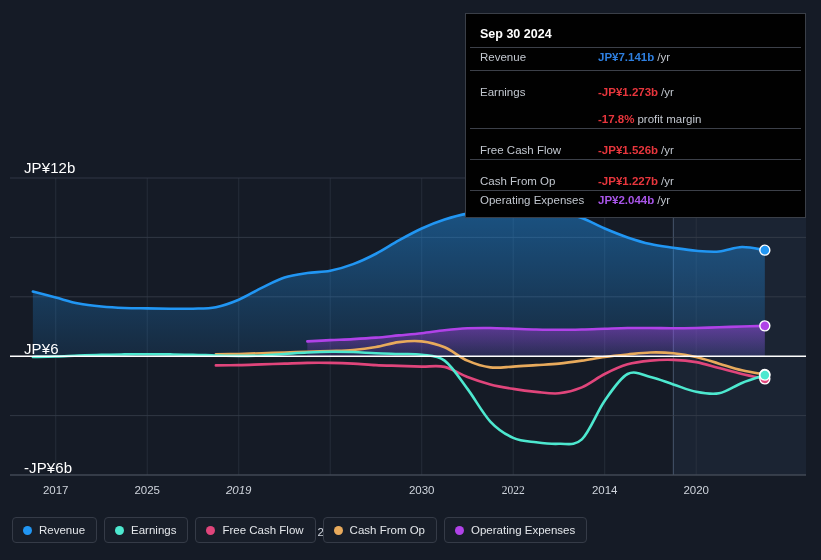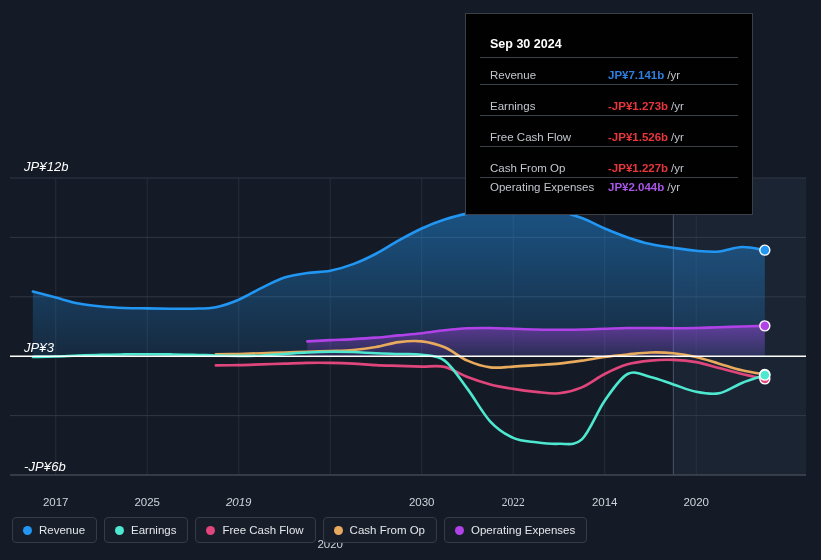--- a/index.html
+++ b/index.html
@@ -29,49 +29,48 @@
     position: absolute;
     left: 0; top: 0;
     width: 821px;
     height: 510px;
     display: block;
   }
 
   
   .axis-label {
     position: absolute;
-    font-size: 13px;
+    font-size: 15px;
     color: #ffffff;
     white-space: nowrap;
     letter-spacing: .1px;
-    font-style: italic;
   }
   .ylab-top    { left: 24px; top: 159px; }
   .ylab-zero   { left: 24px; top: 340px; }
   .ylab-bottom { left: 24px; top: 459px; }
 
   .xtick {
     position: absolute;
-    top: 496px;
+    top: 484px;
     font-size: 11.5px;
     color: #cfd4dc;
     transform: translateX(-50%);
     white-space: nowrap;
   }
 
   
   #tooltip {
     position: absolute;
     left: 465px;
     top: 13px;
-    width: 288px;
+    width: 341px;
     background: #010101;
     border: 1px solid #3a3f48;
     box-sizing: border-box;
-    padding: 14px;
+    padding: 4px;
   }
   #tooltip .tt-date {
     font-size: 12.5px;
     font-weight: bold;
     color: #ffffff;
     padding: 9px 10px 6px 10px;
   }
   .tt-row {
     display: flex;
     align-items: baseline;
@@ -90,21 +89,21 @@
     font-size: 11.5px;
     font-weight: bold;
     white-space: nowrap;
   }
   .tt-suffix {
     font-size: 11.5px;
     color: #c2c7cf;
     font-weight: normal;
     margin-left: 3px;
   }
-  .v-blue   { color: #2e7fe0; margin-top: 8px; }
+  .v-blue   { color: #2e7fe0; }
   .v-red    { color: #e8363d; margin-top: 12px; }
   .v-purple { color: #a855e8; }
 
   
   #legend {
     position: absolute;
     left: 12px;
     top: 517px;
     display: flex;
     gap: 7px;
@@ -207,21 +206,21 @@
       <line x1="10" y1="356.2" x2="806" y2="356.2" stroke="#ffffff" stroke-width="1.6"></line>
       <line x1="10" y1="475" x2="806" y2="475" stroke="#49505c" stroke-width="1"></line>
       <circle cx="764.8275862068925" cy="250.15615" r="5" fill="#2196f3" stroke="#ffffff" stroke-width="1.4"></circle>
       <circle cx="764.8275862068925" cy="325.84659999999997" r="5" fill="#b042e8" stroke="#ffffff" stroke-width="1.4"></circle>
       <circle cx="764.8275862068925" cy="378.86109999999996" r="5" fill="#e0457b" stroke="#ffffff" stroke-width="1.4"></circle>
       <circle cx="764.8275862068925" cy="374.42095" r="5" fill="#e8aa5c" stroke="#ffffff" stroke-width="1.4"></circle>
       <circle cx="764.8275862068925" cy="375.10405000000003" r="5" fill="#4de8cf" stroke="#ffffff" stroke-width="1.4"></circle>
     </svg>
 
   <div class="axis-label ylab-top">JP¥12b</div>
-  <div class="axis-label ylab-zero">JP¥3</div>
+  <div class="axis-label ylab-zero">JP¥6</div>
   <div class="axis-label ylab-bottom">-JP¥6b</div>
 
   <div id="x-ticks">
       <div class="xtick" style="left: 55.7471px;">2017</div>
       <div class="xtick" style="left: 147.241px;">2025</div>
       <div class="xtick" style="left: 238.736px; font-style: italic;">2019</div>
       <div class="xtick" style="left: 330.23px; margin-top: 42px;">2020</div>
       <div class="xtick" style="left: 421.724px;">2030</div>
       <div class="xtick" style="left: 513.218px; font-family: Liberation Serif, serif;">2022</div>
       <div class="xtick" style="left: 604.713px;">2014</div>
@@ -232,20 +231,24 @@
     <div class="tt-date">Sep 30 2024</div>
     <div id="tooltip-rows">
         <div class="tt-row">
           <div class="tt-key">Revenue</div>
           <div class="tt-val v-blue">JP¥7.141b<span class="tt-suffix">/yr</span></div>
         </div>
         <div class="tt-row">
           <div class="tt-key">Earnings</div>
           <div class="tt-val v-red">-JP¥1.273b<span class="tt-suffix">/yr</span></div>
         </div>
+        <div class="tt-row no-rule">
+          <div class="tt-key"></div>
+          <div class="tt-val v-red">-17.8%<span class="tt-suffix">profit margin</span></div>
+        </div>
         <div class="tt-row">
           <div class="tt-key">Free Cash Flow</div>
           <div class="tt-val v-red">-JP¥1.526b<span class="tt-suffix">/yr</span></div>
         </div>
         <div class="tt-row">
           <div class="tt-key">Cash From Op</div>
           <div class="tt-val v-red">-JP¥1.227b<span class="tt-suffix">/yr</span></div>
         </div>
         <div class="tt-row">
           <div class="tt-key">Operating Expenses</div>

